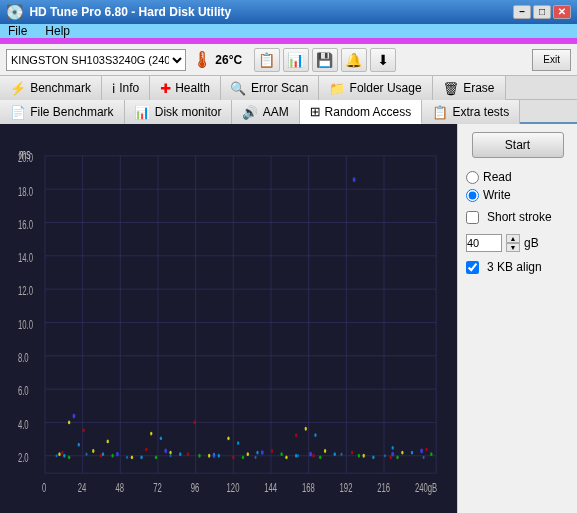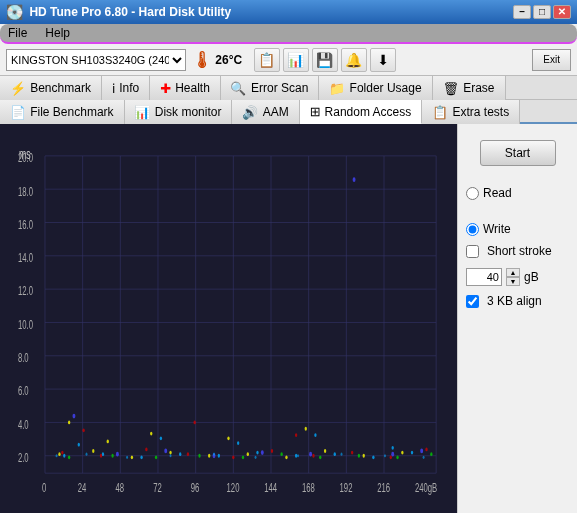--- a/index.html
+++ b/index.html
@@ -42,28 +42,27 @@
       line-height: 12px;
       cursor: pointer;
       color: black;
       font-weight: bold;
     }
     .title-btn.minimize { background: #e0e0e0; }
     .title-btn.maximize { background: #e0e0e0; }
     .title-btn.close { background: #e05050; color: white; }
     
     .menu-bar {
-      background: #a3a3a3;
-      border-bottom: 2px solid #d946ef;
+      background: #7dd3fc;
+      border-bottom: 6px solid #d946ef;
       padding: 2px 4px;
       display: flex;
       gap: 10px;
       height: 20px;
       align-items: center;
-      border-radius: 8px;
     }
     .menu-item {
       font-size: 12px;
       cursor: pointer;
       padding: 1px 4px;
     }
     
     .toolbar {
       background: #f0f0f0;
       border-bottom: 1px solid #bbb;
@@ -168,33 +167,33 @@
     .right-panel {
       width: 120px;
       background: #f0f0f0;
       border-left: 1px solid #ccc;
       padding: 8px;
       display: flex;
       flex-direction: column;
       gap: 8px;
     }
     .start-btn {
-      width: 76px;
+      width: 92px;
       height: 26px;
       background: linear-gradient(to bottom, #f8f8f8, #d0d0d0);
       border: 1px solid #999;
       border-radius: 3px;
       cursor: pointer;
       font-size: 12px;
-      margin: 8px auto;
+      margin: 0 auto;
     }
     .radio-group {
       display: flex;
       flex-direction: column;
-      gap: 22px;
+      gap: 4px;
       margin-top: 4px;
     }
     .radio-item {
       display: flex;
       align-items: center;
       gap: 4px;
       font-size: 12px;
     }
     .checkbox-item {
       display: flex;
@@ -206,21 +205,20 @@
       display: flex;
       align-items: center;
       gap: 4px;
       margin-top: 2px;
     }
     .spinner-input {
       width: 36px;
       height: 18px;
       border: 1px solid #999;
       font-size: 11px;
-      text-align: right;
       padding-right: 2px;
     }
     .spinner-btns {
       display: flex;
       flex-direction: column;
     }
     .spinner-btn {
       width: 14px;
       height: 9px;
       border: 1px solid #aaa;

